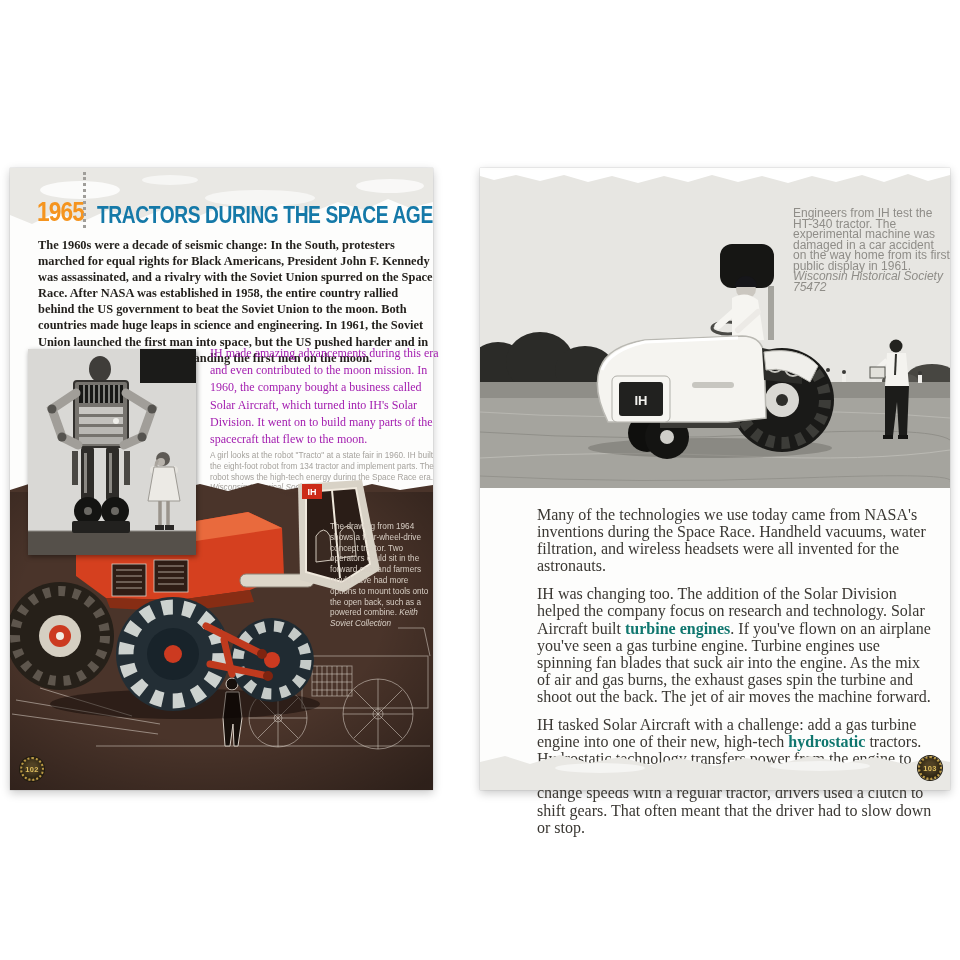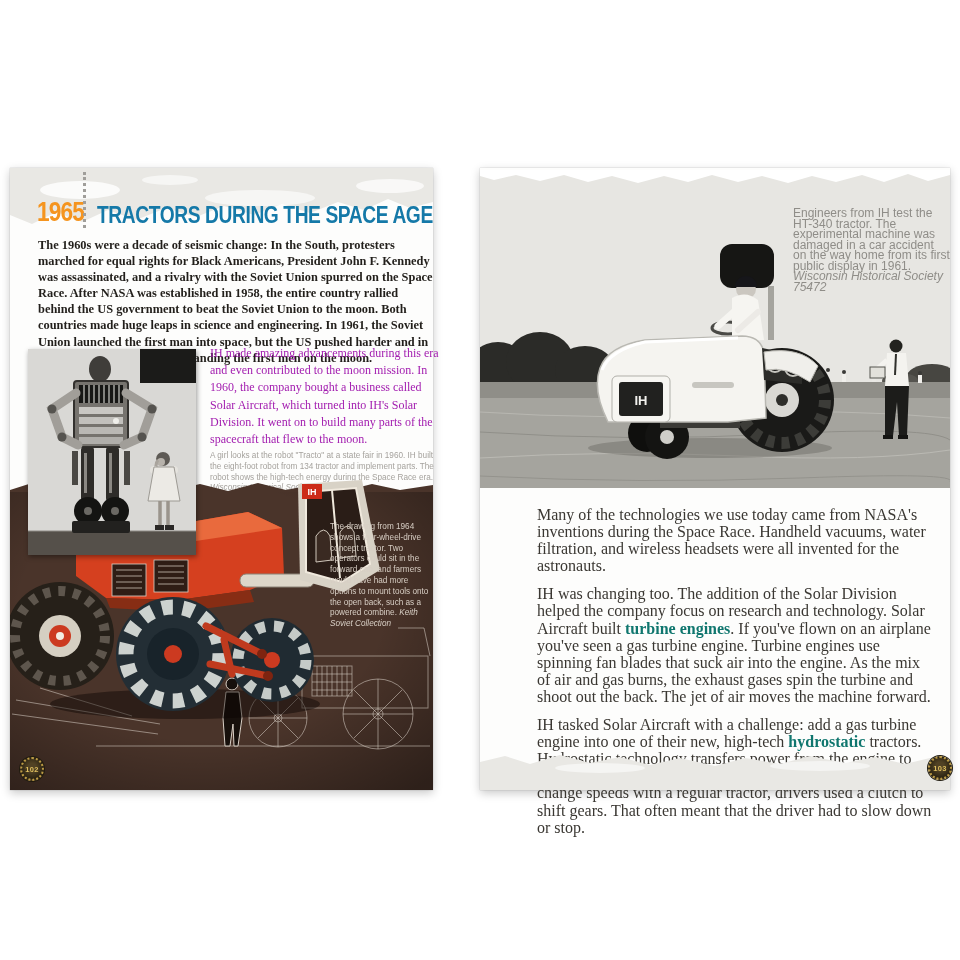--- a/index.html
+++ b/index.html
@@ -37,21 +37,21 @@
   .brown{position:absolute;left:0;top:310px;width:423px;height:312px;}
   .brown svg.art{position:absolute;inset:0;}
   .caption-drawing{position:absolute;left:320px;top:44px;width:101px;color:#d7cec4;z-index:4;}
 
   .badge{position:absolute;width:24px;height:24px;border-radius:50%;box-sizing:border-box;
     background:radial-gradient(circle at 50% 42%, #514224 28%, #2c2413 72%);
     border:2px dotted #bb9a45;display:flex;align-items:center;justify-content:center;
     box-shadow:0 0 0 1px #1f1a0e;z-index:6;}
   .badge span{color:#ddbd5e;font-size:7.5px;font-weight:bold;letter-spacing:.3px;}
   .badge-left{left:10px;top:279px;}
-  .badge-right{left:438px;top:588px;margin-left:10px;}
+  .badge-right{left:438px;top:588px;}
 
   
   .tractor-photo{position:absolute;left:0;top:2px;width:470px;height:318px;}
   .caption-photo{position:absolute;left:313px;top:38px;width:157px;color:#8f8d88;
     font-size:12px;line-height:10.5px;z-index:3;}
   .right-paras{position:absolute;left:57px;top:338px;width:398px;
     font-family:"Liberation Serif", serif;font-size:16px;line-height:17.1px;color:#3a3732;}
   .right-paras p{margin:0 0 11px 0;}
   .term{color:#0f766e;font-weight:bold;}
 </style>

